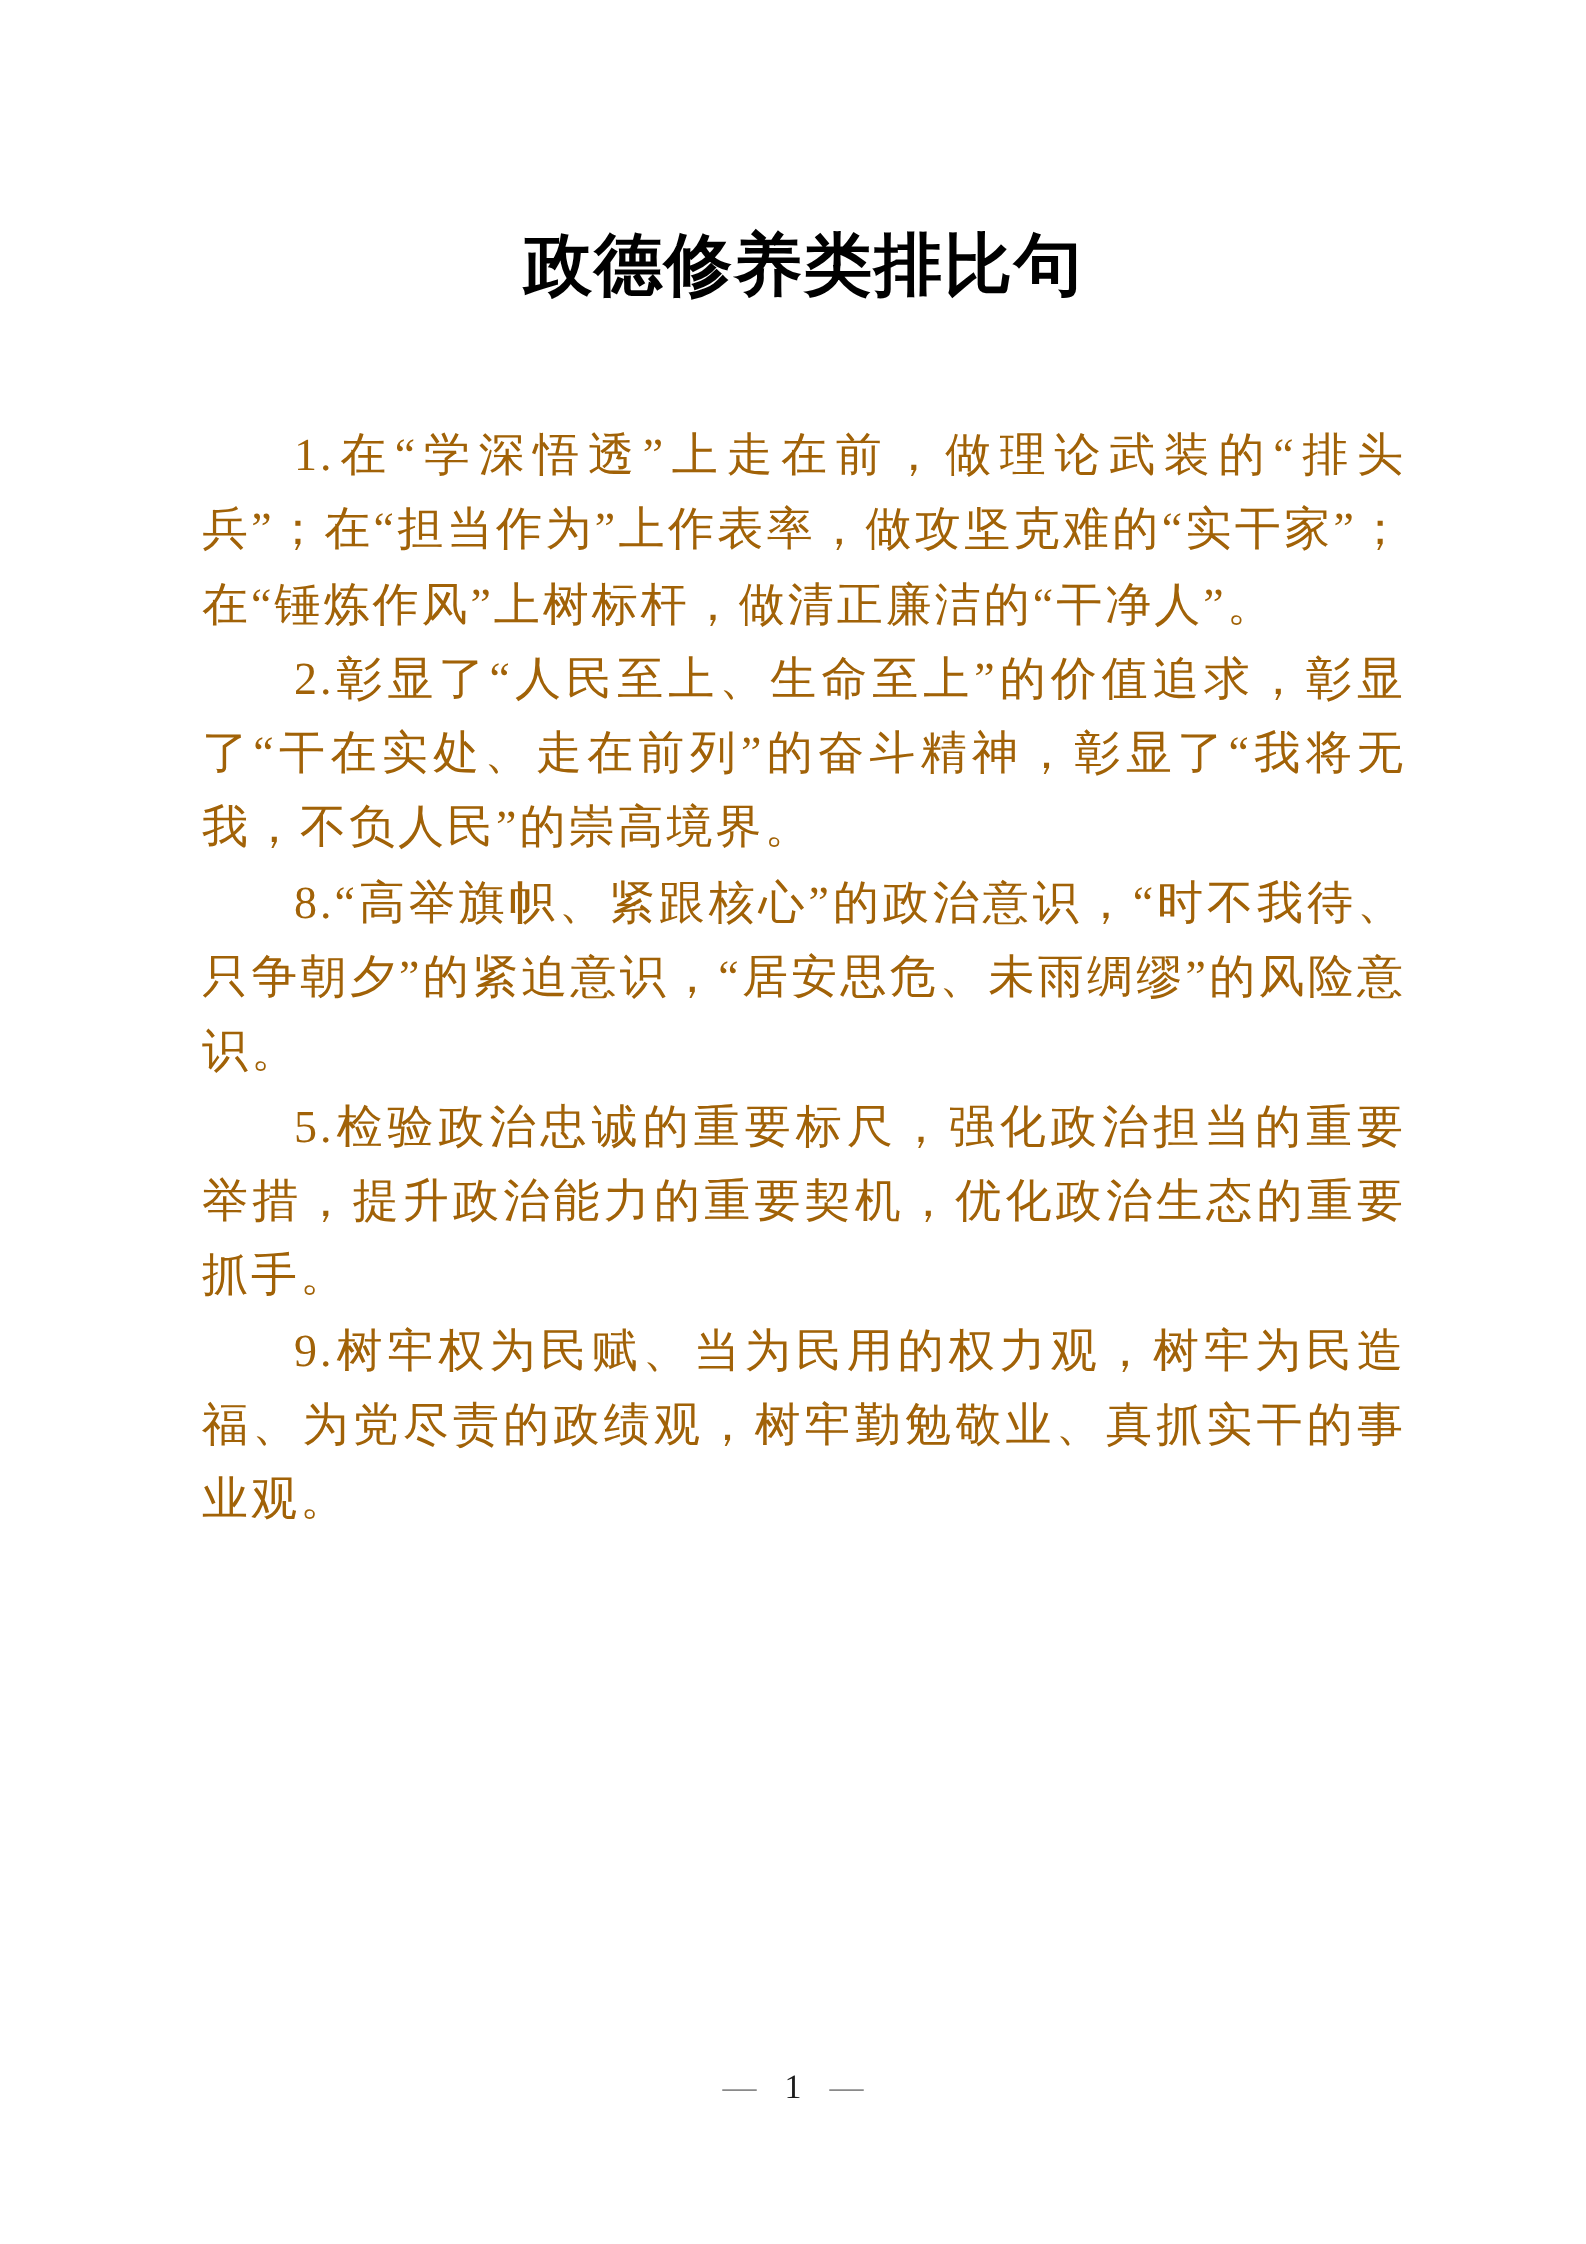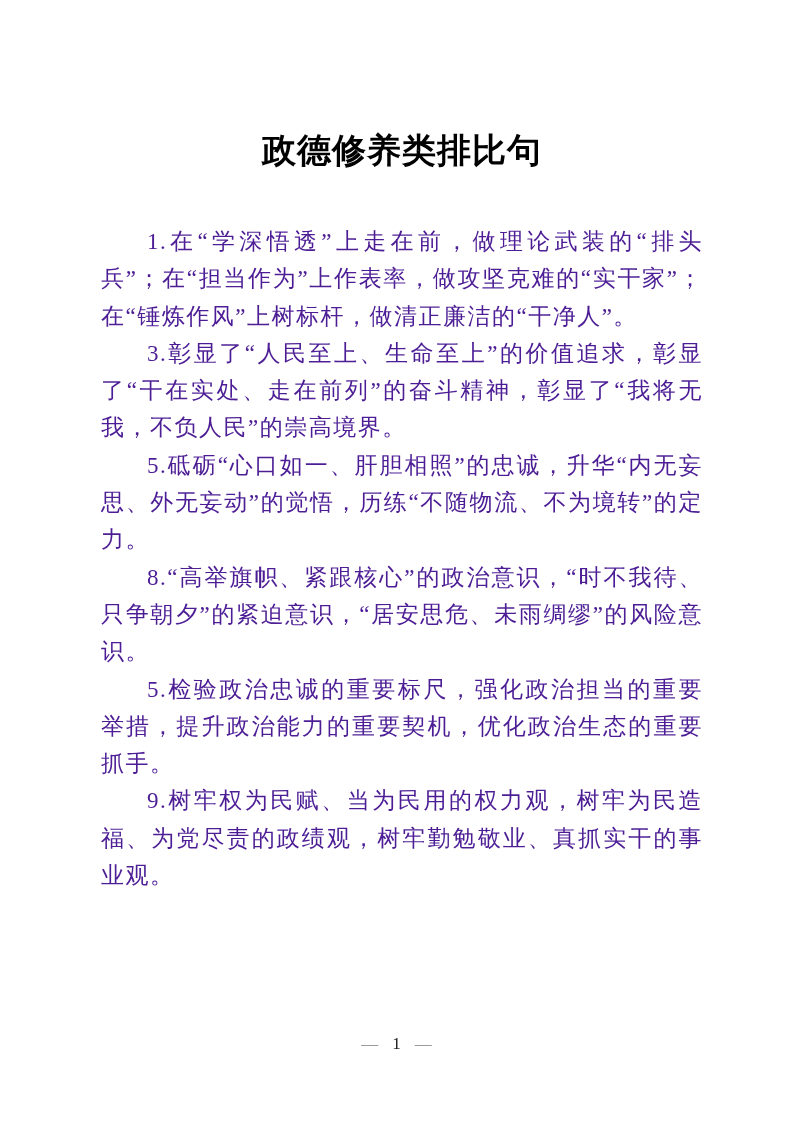--- a/index.html
+++ b/index.html
@@ -17,41 +17,41 @@
   }
   .page {
     position: relative;
     box-sizing: border-box;
     width: 793px;
     height: 1122px;
     background: #ffffff;
     padding: 112px 90px 0 101px;
   }
   .doc-title {
-    margin: 18px;
+    margin: 4px;
     text-align: center;
-    font-family: Liberation Sans, sans-serif;
+    font-family: Liberation Mono, monospace;
     font-weight: 700;
     font-size: 34px;
     line-height: 40px;
     letter-spacing: 1px;
     color: #000000;
   }
   .content {
     margin-top: 53px;
   }
   .para {
     margin: 0;
     font-size: 23px;
     line-height: 37.3px;
     letter-spacing: 1.5px;
     text-indent: 2em;
     text-align: justify;
     text-justify: inter-character;
-    color: #4c1d95;
+    color: #a16207;
   }
   .footer {
     position: absolute;
     left: 0;
     right: 0;
     top: 1033px;
     text-align: center;
     font-size: 17px;
     line-height: 22px;
   }
@@ -67,22 +67,21 @@
 </style>
 </head>
 <body>
 
 <div class="page">
 
   <h1 class="doc-title">政德修养类排比句</h1>
 
   <div class="content">
     <p class="para">1.在“学深悟透”上走在前，做理论武装的“排头兵”；在“担当作为”上作表率，做攻坚克难的“实干家”；在“锤炼作风”上树标杆，做清正廉洁的“干净人”。</p>
-    <p class="para">3.彰显了“人民至上、生命至上”的价值追求，彰显了“干在实处、走在前列”的奋斗精神，彰显了“我将无我，不负人民”的崇高境界。</p>
-    <p class="para">5.砥砺“心口如一、肝胆相照”的忠诚，升华“内无妄思、外无妄动”的觉悟，历练“不随物流、不为境转”的定力。</p>
+    <p class="para">2.彰显了“人民至上、生命至上”的价值追求，彰显了“干在实处、走在前列”的奋斗精神，彰显了“我将无我，不负人民”的崇高境界。</p>
     <p class="para">8.“高举旗帜、紧跟核心”的政治意识，“时不我待、只争朝夕”的紧迫意识，“居安思危、未雨绸缪”的风险意识。</p>
     <p class="para">5.检验政治忠诚的重要标尺，强化政治担当的重要举措，提升政治能力的重要契机，优化政治生态的重要抓手。</p>
     <p class="para">9.树牢权为民赋、当为民用的权力观，树牢为民造福、为党尽责的政绩观，树牢勤勉敬业、真抓实干的事业观。</p>
   </div>
 
   <div class="footer">
     <span class="dash">—</span><span class="num">1</span><span class="dash">—</span>
   </div>
 
 </div>

